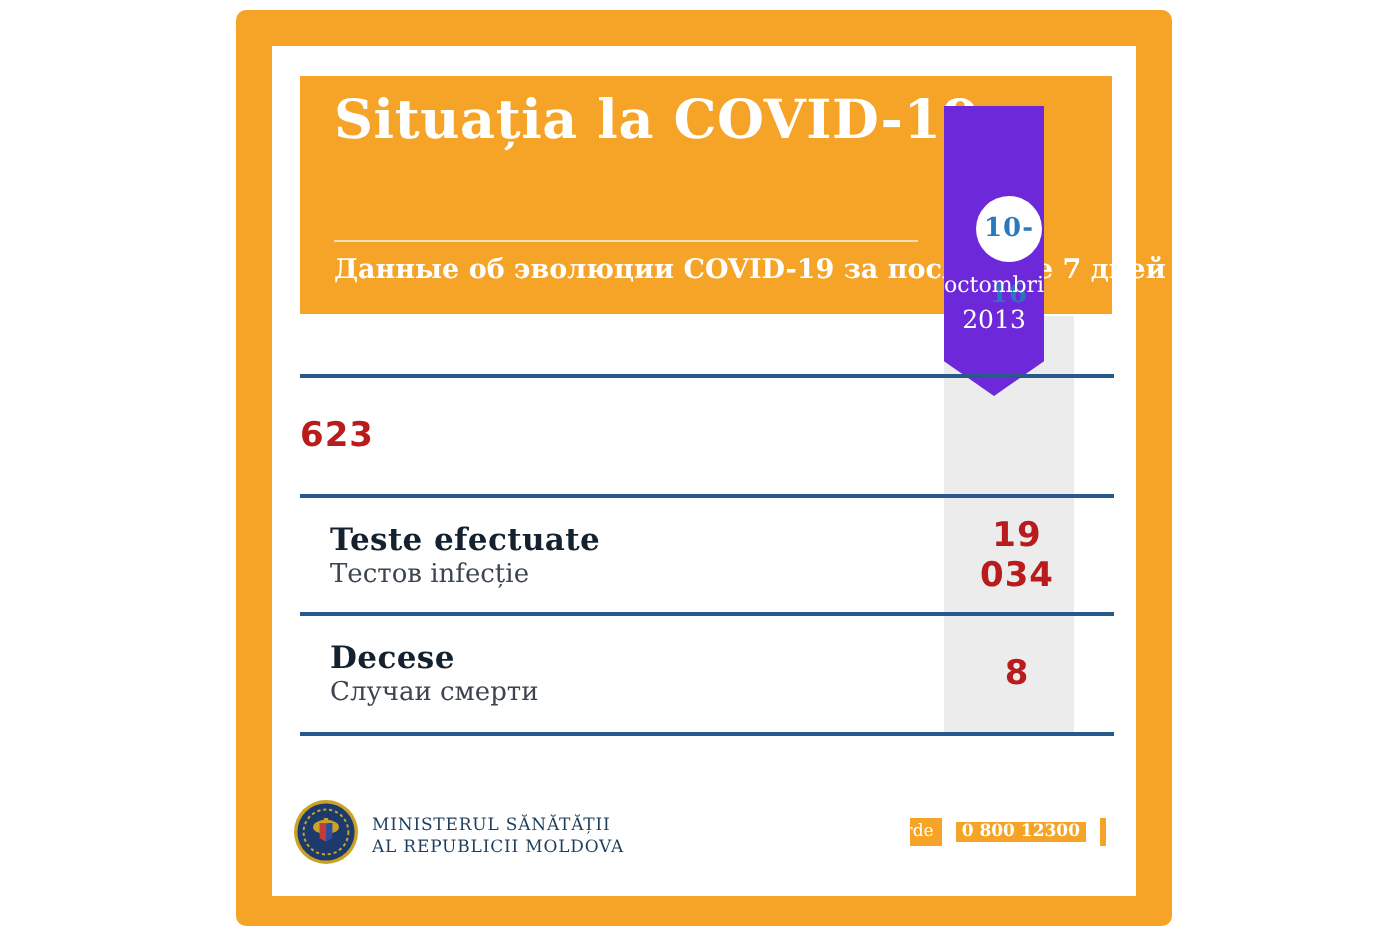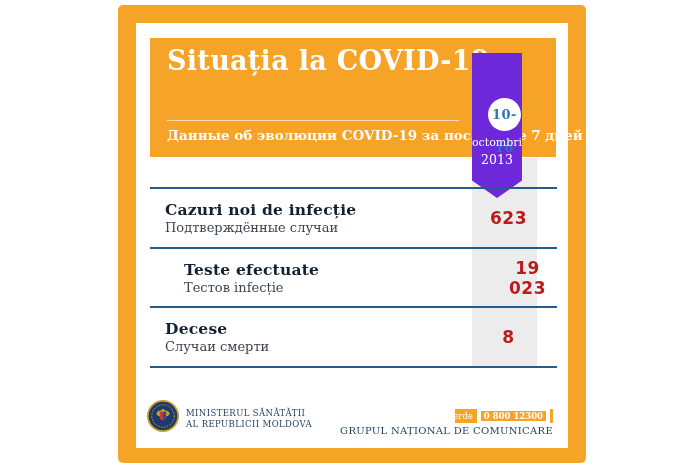--- a/index.html
+++ b/index.html
@@ -61,21 +61,21 @@
   }
   .divider {
     position:absolute; left:14px; width:407px; height:2px;
     background:#27598A; z-index:4;
   }
   .d1 { top:164px; } .d2 { top:224px; } .d3 { top:283px; } .d4 { top:343px; }
   .stat-row {
     position:absolute; left:0; width:432px; z-index:2;
     display:flex; align-items:center;
   }
-  .r1 { top:166px; height:58px; } .r2 { top:226px; height:57px;padding-left:19px; } .r3 { top:285px; height:58px; }
+  .r1 { top:166px; height:58px; } .r2 { top:226px; height:57px; } .r3 { top:285px; height:58px; }
   .stat-labels { margin-left:29px; flex:1; }
   .stat-ro {
     color:#14212e; font-size:15.5px; font-weight:bold; line-height:19px;
     letter-spacing:0.2px;
   }
   .stat-ru { color:#3c4450; font-size:13px; line-height:17px; }
   .stat-value {
     width:65px; margin-right:27px; text-align:center;
     font-family:"DejaVu Sans", sans-serif; font-weight:bold;
     font-size:17px; color:#b91c1c; letter-spacing:0.5px;
@@ -88,21 +88,21 @@
     line-height:11px; letter-spacing:0.4px;
   }
   .hotline {
     position:absolute; left:319px; top:386px; width:98px; height:14px;
     background:#F5A428; display:flex; align-items:center;
     justify-content:flex-end; gap:4px; padding-right:3px; box-sizing:border-box;
   }
   .hotline-label { color:#ffffff; font-size:8.5px; white-space:nowrap;text-align:right; }
   .hotline-number {
     color:#ffffff; font-size:8.5px; font-weight:bold;
-    border:4px solid #ffffff; padding:0 3px; white-space:nowrap;
+    border:7px solid #ffffff; padding:0 3px; white-space:nowrap;
   }
   .org {
     position:absolute; right:15px; top:402px;
     color:#1C3D5C; font-size:10px; letter-spacing:0.3px; white-space:nowrap;
   }
 </style>
 </head>
 <body>
 
 <div class="card">
@@ -123,33 +123,29 @@
     </div>
 
     <div class="graycol"></div>
 
     <div class="divider d1"></div>
     <div class="divider d2"></div>
     <div class="divider d3"></div>
     <div class="divider d4"></div>
 
     <div class="stat-row r1">
-      <div class="stat-labels">
-        <div class="stat-ro">Cazuri noi de infecție</div>
-        <div class="stat-ru">Подтверждённые случаи</div>
-      </div>
       <div class="stat-value">623</div>
     </div>
 
     <div class="stat-row r2">
       <div class="stat-labels">
         <div class="stat-ro">Teste efectuate</div>
         <div class="stat-ru">Тестов infecție</div>
       </div>
-      <div class="stat-value">19 023</div>
+      <div class="stat-value">19 034</div>
     </div>
 
     <div class="stat-row r3">
       <div class="stat-labels">
         <div class="stat-ro">Decese</div>
         <div class="stat-ru">Случаи смерти</div>
       </div>
       <div class="stat-value">8</div>
     </div>
 
@@ -166,16 +162,15 @@
     </div>
     <div class="ministry">
       <div>MINISTERUL SĂNĂTĂȚII</div>
       <div>AL REPUBLICII MOLDOVA</div>
     </div>
 
     <div class="hotline">
       <span class="hotline-label">Linia Verde</span>
       <span class="hotline-number">0 800 12300</span>
     </div>
-    <div class="org">GRUPUL NAȚIONAL DE COMUNICARE</div>
 
   </div>
 </div>
 
 </body></html>

